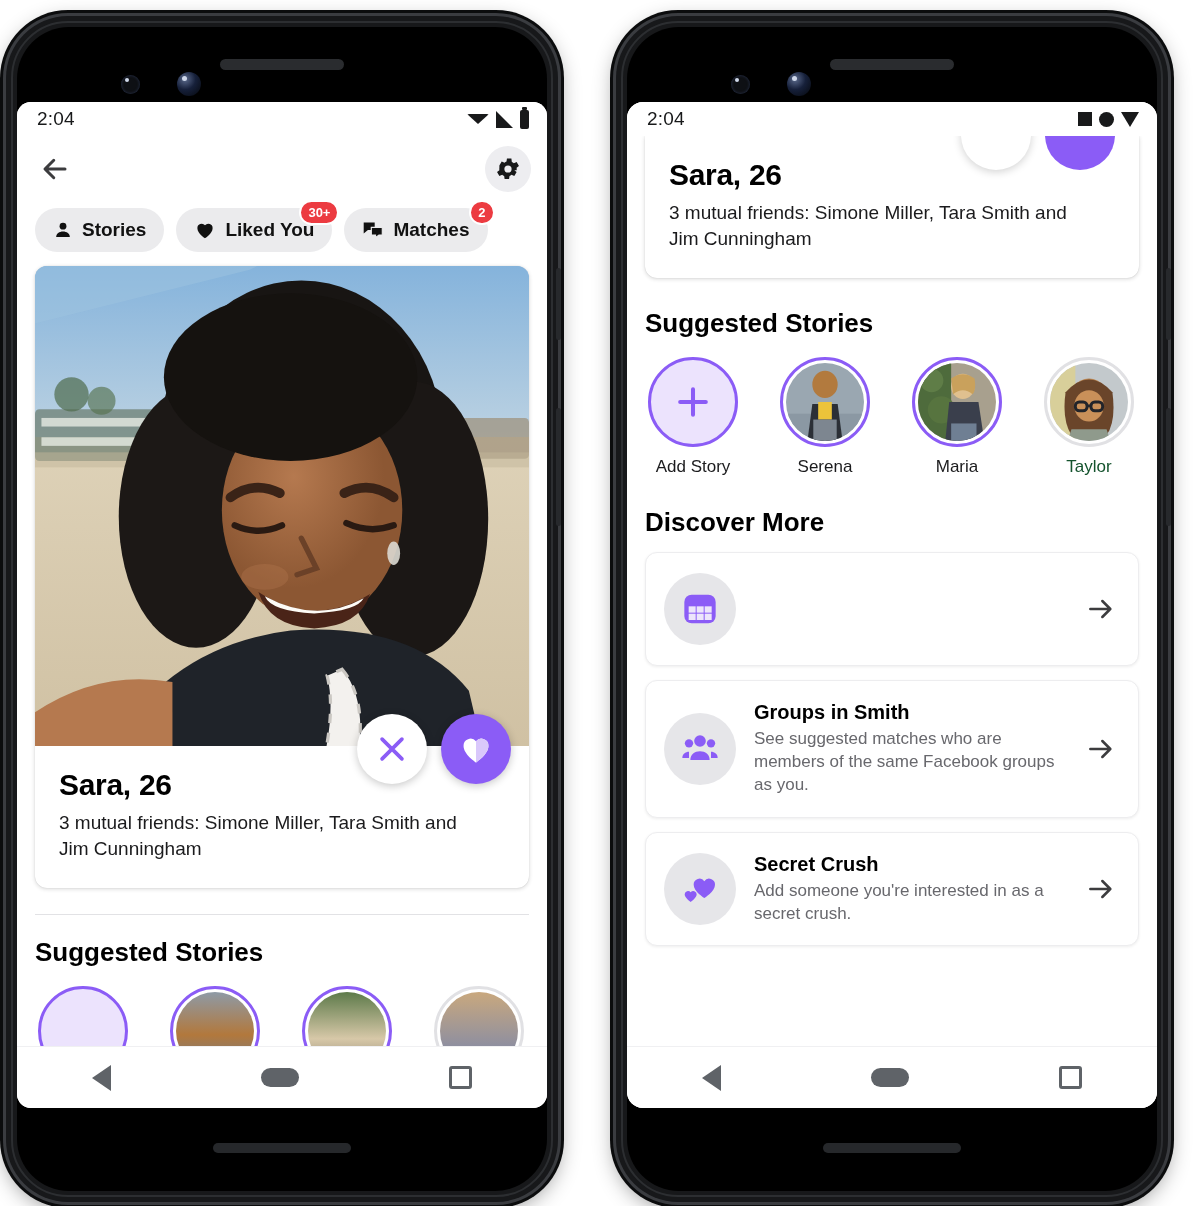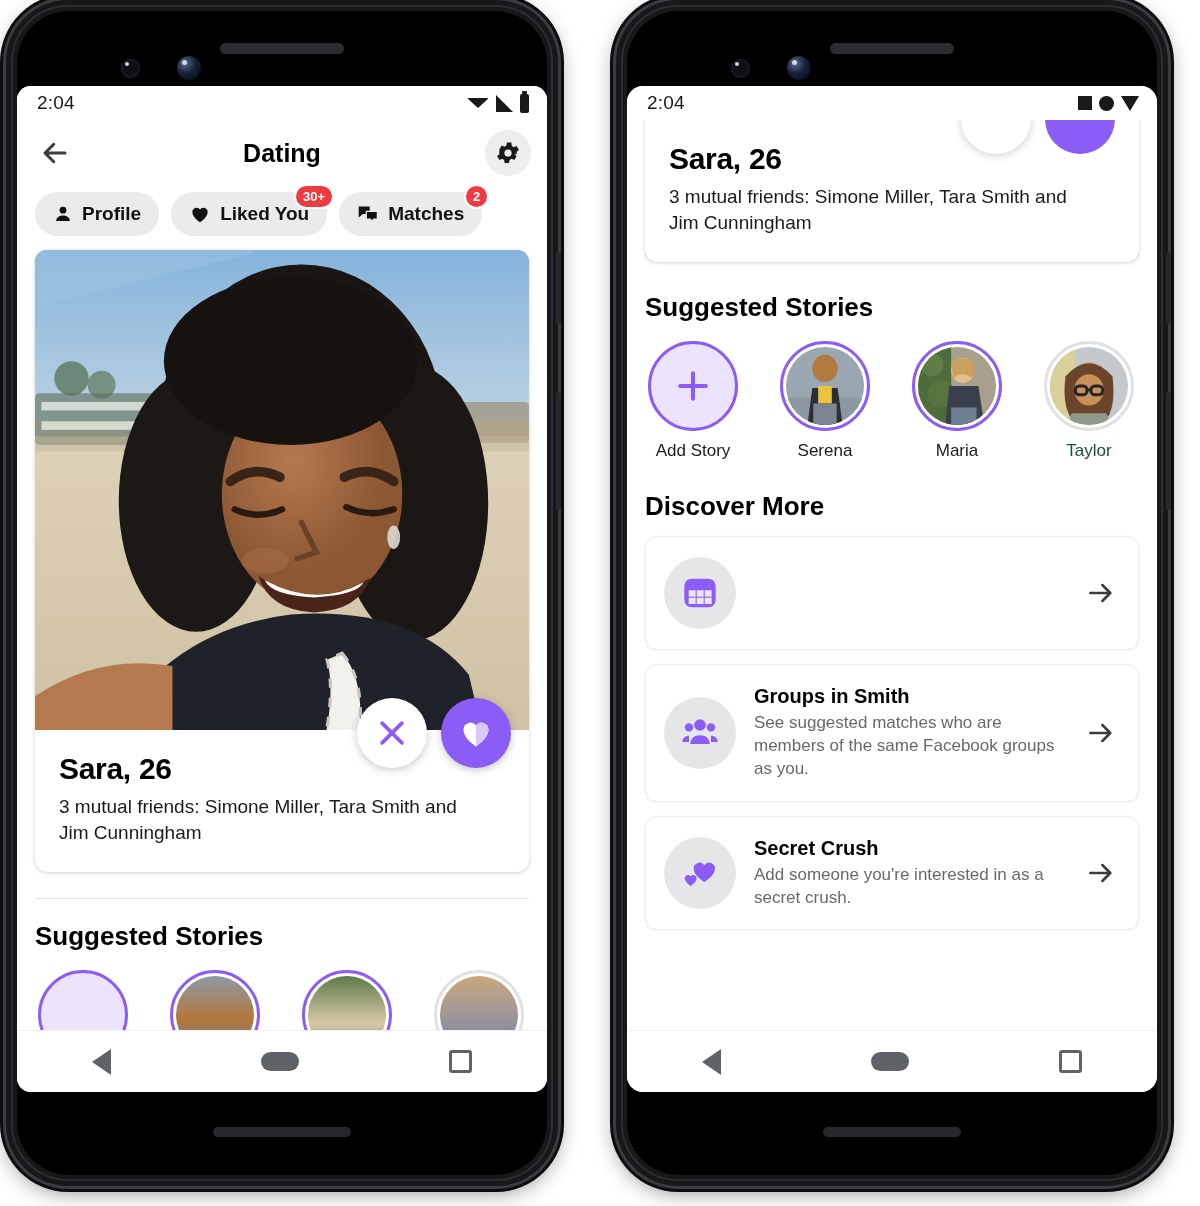--- a/index.html
+++ b/index.html
@@ -6,21 +6,21 @@
   body {
     width: 1200px; height: 1206px;
     background: #ffffff;
     font-family: "Liberation Sans", sans-serif;
     overflow: hidden;
     position: relative;
   }
   .stage { position: absolute; inset: 0; display: flex; }
 
   
-  .phone { position: absolute; top: 0; width: 552px; height: 1186px; }
+  .phone { position: absolute; top: 16px; width: 552px; height: 1186px; }
   .phone-left  { left: 6px; }
   .phone-right { left: 616px; }
 
   .frame {
     position: absolute; inset: 0;
     background: #17181a;
     border-radius: 62px;
     box-shadow: 0 0 0 3px #3a3c40, 0 0 0 6px #0b0c0d, 0 6px 22px rgba(0,0,0,.45);
   }
   .frame::after {
@@ -226,36 +226,35 @@
       </div>
 
       <div class="content">
 
         <div class="appbar">
           <div class="back-arrow">
             <svg width="30" height="30" viewBox="0 0 24 24">
               <path d="M20 12H5M11 5l-7 7 7 7" fill="none" stroke="#3c3c3e" stroke-width="2.4" stroke-linecap="round" stroke-linejoin="round"></path>
             </svg>
           </div>
-          <div class="appbar-title">Dating</div>
           <div class="gear-btn">
             <svg width="28" height="28" viewBox="0 0 24 24">
               <path fill="#18191a" d="M19.4 13a7.6 7.6 0 0 0 0-2l2-1.6-2-3.4-2.4 1a7.7 7.7 0 0 0-1.7-1L14.9 3h-3.8l-.4 2.6c-.6.2-1.2.6-1.7 1l-2.4-1-2 3.4L4.6 11a7.6 7.6 0 0 0 0 2l-2 1.6 2 3.4 2.4-1c.5.4 1.1.8 1.7 1l.4 2.6h3.8l.4-2.6c.6-.2 1.2-.6 1.7-1l2.4 1 2-3.4-2-1.6z"></path>
               <circle cx="12" cy="12" r="3.1" fill="#ededf0"></circle>
             </svg>
           </div>
         </div>
 
         <div class="chips">
           <div class="chip overflow">
             <svg width="20" height="20" viewBox="0 0 24 24">
               <circle cx="12" cy="7.4" r="4.1" fill="#111"></circle>
               <path fill="#111" d="M3.8 20.4c0-4.1 3.7-6.6 8.2-6.6s8.2 2.5 8.2 6.6z"></path>
             </svg>
-            <span>Profile</span>
+            <span>Stories</span>
           </div>
           <div class="chip overflow">
             <svg width="22" height="22" viewBox="0 0 24 24">
               <path fill="#111" d="M12 21s-8.3-5.4-8.3-11A4.7 4.7 0 0 1 12 6.8 4.7 4.7 0 0 1 20.3 10c0 5.6-8.3 11-8.3 11z"></path>
             </svg>
             <span>Liked You</span>
             <span class="badge">30+</span>
           </div>
           <div class="chip overflow">
             <svg width="22" height="20" viewBox="0 0 26 22">

